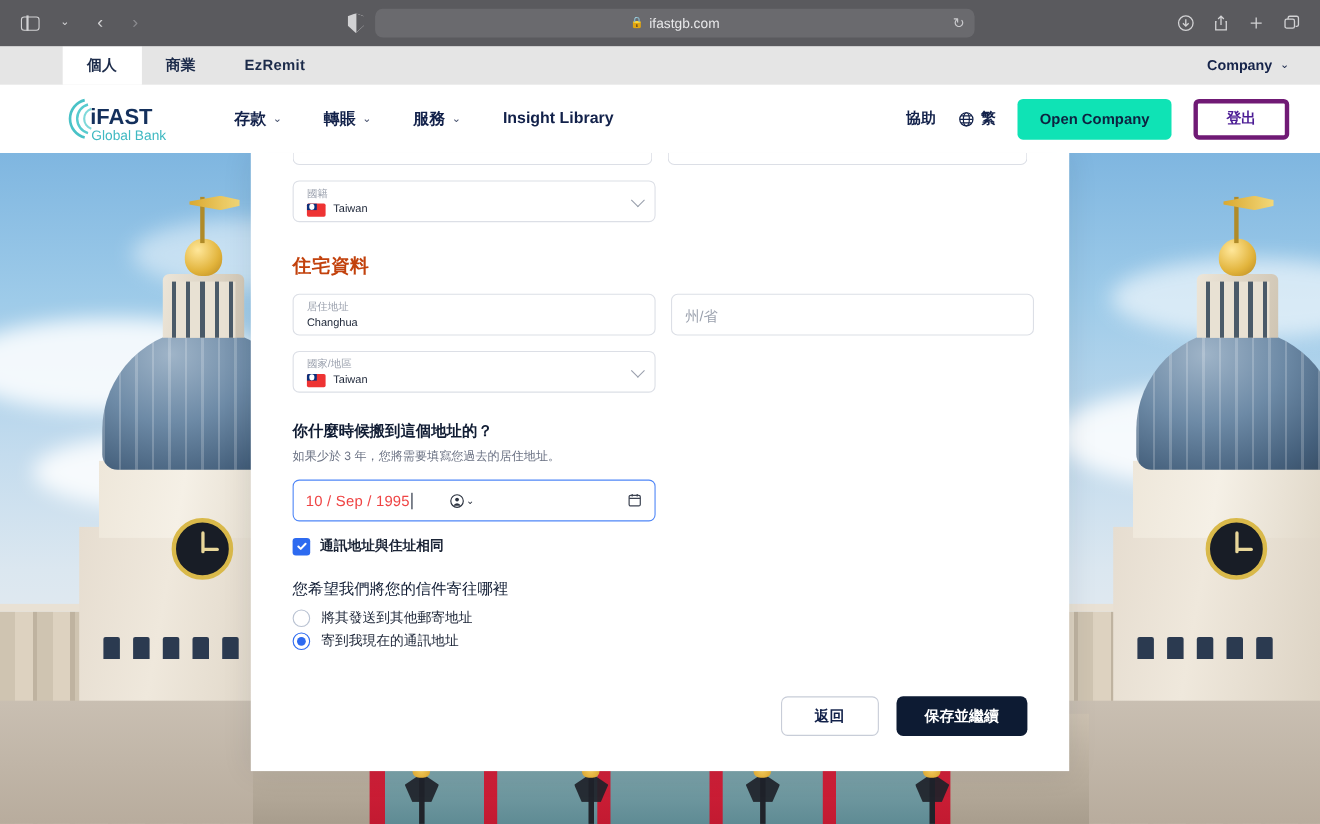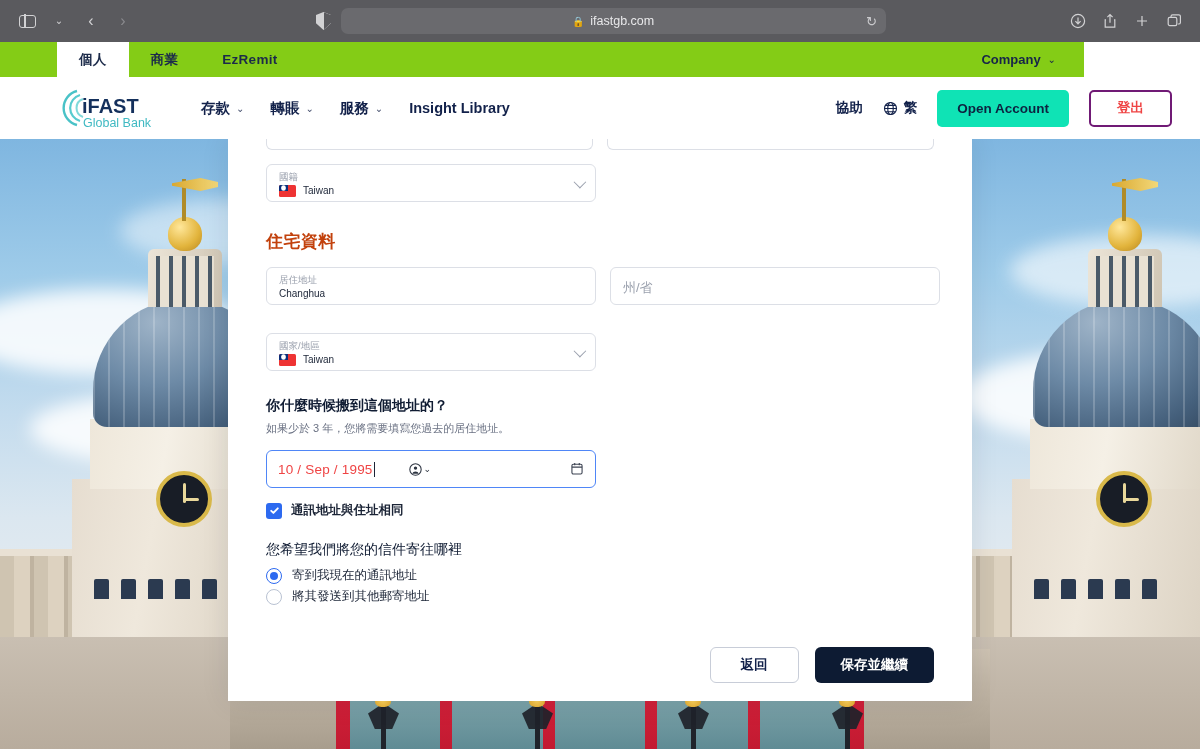--- a/index.html
+++ b/index.html
@@ -51,22 +51,22 @@
     position: relative; color: #e8e8ea; font-size: 12.5px;
   }
   .urlbar .lock { margin-right: 5px; font-size: 10px; }
   .urlbar .reload { position: absolute; right: 9px; font-size: 13px; color: #c9c9cc; }
   .chrome-right { display: flex; align-items: center; gap: 4px; }
   .ci { width: 28px; height: 26px; display: flex; align-items: center; justify-content: center; color: #d2d2d4; }
   .ci svg { display: block; }
 
   
   .tabstrip {
-    position: absolute; top: 42px; left: 0; width: 1084px; height: 35px;
-    background: #84cc16; display: flex; align-items: stretch; z-index: 35;
+    position: absolute; top: 42px; left: 0; width: 1200px; height: 35px;
+    background: #e5e5e5; display: flex; align-items: stretch; z-index: 35;
   }
   .tabstrip .spacer-l { width: 57px; }
   .tab {
     display: flex; align-items: center; justify-content: center;
     padding: 0 22px; font-size: 13.5px; font-weight: 700; color: #1c2b4a;
     cursor: pointer; letter-spacing: .3px;
   }
   .tab.active { background: #ffffff; }
   .tabstrip .grow { flex: 1; }
   .company {
@@ -78,35 +78,35 @@
   
   .siteheader {
     position: absolute; top: 77px; left: 0; width: 1200px; height: 62px;
     background: #fff; display: flex; align-items: center; z-index: 30;
   }
   .logo { margin-left: 57px; width: 106px; height: 48px; position: relative; }
   .logo svg { display: block; }
   .mainnav { display: flex; align-items: center; gap: 26px; margin-left: 38px; }
   .navitem {
     display: flex; align-items: center; gap: 6px;
-    font-size: 14.5px; font-weight: 700; color: #12214a; cursor: pointer;
+    font-size: 14.5px; font-weight: 700; color: #12214a; cursor: pointer; margin-left: 12px;
   }
   .navitem .nv { font-size: 10px; font-weight: 400; color: #46506e; }
   .header-right { margin-left: auto; display: flex; align-items: center; gap: 20px; padding-right: 28px; }
   .hlink { font-size: 13.5px; font-weight: 700; color: #12214a; cursor: pointer; }
   .langbox { display: flex; align-items: center; gap: 6px; font-size: 13.5px; font-weight: 700; color: #12214a; cursor: pointer; }
   .globe { width: 15px; height: 15px; }
   .btn-open {
     background: #0fe3b5; color: #0d2340; font-weight: 700; font-size: 13.5px;
     border: none; border-radius: 5px; padding: 0 20px; height: 37px;
     cursor: pointer; font-family: inherit;
   }
   .btn-logout {
-    background: #fff; color: #ef4444; font-weight: 700; font-size: 13.5px;
-    border: 2px solid #701a75; border-radius: 5px; padding: 0 26px; height: 37px;
+    background: #fff; color: #4c1d95; font-weight: 700; font-size: 13.5px;
+    border: 4px solid #701a75; border-radius: 5px; padding: 0 26px; height: 37px;
     cursor: pointer; font-family: inherit;
   }
 
   
   .scene { position: absolute; top: 139px; left: 0; width: 1200px; height: 610px; overflow: hidden; z-index: 1; }
   .sky {
     position: absolute; inset: 0;
     background: linear-gradient(#7fb6e0 0%, #9ecbe9 22%, #c4dcee 45%, #dbe7f0 62%, #e6ebf0 78%, #dcd6cf 100%);
   }
   .cloud { position: absolute; background: rgba(255,255,255,.85); border-radius: 50%; filter: blur(9px); }
@@ -238,21 +238,21 @@
   .flag::before {
     content: ""; position: absolute; left: 0; top: 0; width: 8.5px; height: 6px;
     background: #0b2f7a;
   }
   .flag::after {
     content: ""; position: absolute; left: 3px; top: 1.2px; width: 3.4px; height: 3.4px;
     background: #fff; border-radius: 50%;
     box-shadow: 0 0 0 .8px #fff;
   }
 
-  .grid2 { display: grid; grid-template-columns: 330px 330px; gap: 28px 14px; }
+  .grid2 { display: grid; grid-template-columns: 330px 330px; gap: 14px 14px; }
   .single { width: 330px; }
 
   .section-title {
     font-size: 17px; font-weight: 700; color: #c2410c;
     margin: 28px 0 14px 0; letter-spacing: .4px;
   }
   .q-title { font-size: 14px; font-weight: 700; color: #101c33; margin: 26px 0 6px 0; }
   .q-sub { font-size: 11px; color: #6a7183; margin-bottom: 14px; }
 
   .datefield {
@@ -410,21 +410,21 @@
     <div class="header-right">
       <div class="hlink"><span>協助</span></div>
       <div class="langbox">
         <svg class="globe" viewBox="0 0 16 16" fill="none" stroke="#12214a" stroke-width="1.2">
           <circle cx="8" cy="8" r="6.4"></circle>
             <ellipse cx="8" cy="8" rx="2.9" ry="6.4"></ellipse>
             <path d="M1.8 8h12.4M2.8 4.6h10.4M2.8 11.4h10.4"></path>
         </svg>
         <span>繁</span>
       </div>
-      <button class="btn-open">Open Account</button>
+      <button class="btn-open">Open Company</button>
       <button class="btn-logout">登出</button>
     </div>
   </div>
 
   <div class="scene">
     <div class="sky"></div>
     <div class="cloud c5"></div>
     <div class="cloud c4"></div>
     <div class="cloud c1"></div>
     <div class="cloud c2"></div>
@@ -577,26 +577,26 @@
           <svg width="11" height="11" viewBox="0 0 12 12" fill="none" stroke="#fff" stroke-width="2" stroke-linecap="round" stroke-linejoin="round">
             <path d="M2.4 6.3 4.8 8.7 9.6 3.6"></path>
           </svg>
         </span>
         <span class="ctext">通訊地址與住址相同</span>
       </div>
 
       <div class="radio-title">您希望我們將您的信件寄往哪裡</div>
 
       <div class="radio-row">
+        <span class="radio"></span>
+        <span class="rtext">將其發送到其他郵寄地址</span>
+      </div>
+      <div class="radio-row">
         <span class="radio sel"></span>
         <span class="rtext">寄到我現在的通訊地址</span>
-      </div>
-      <div class="radio-row">
-        <span class="radio"></span>
-        <span class="rtext">將其發送到其他郵寄地址</span>
       </div>
 
       <div class="actions">
         <button class="btn-back">返回</button>
         <button class="btn-save">保存並繼續</button>
       </div>
 
     </div>
   </div>
 

